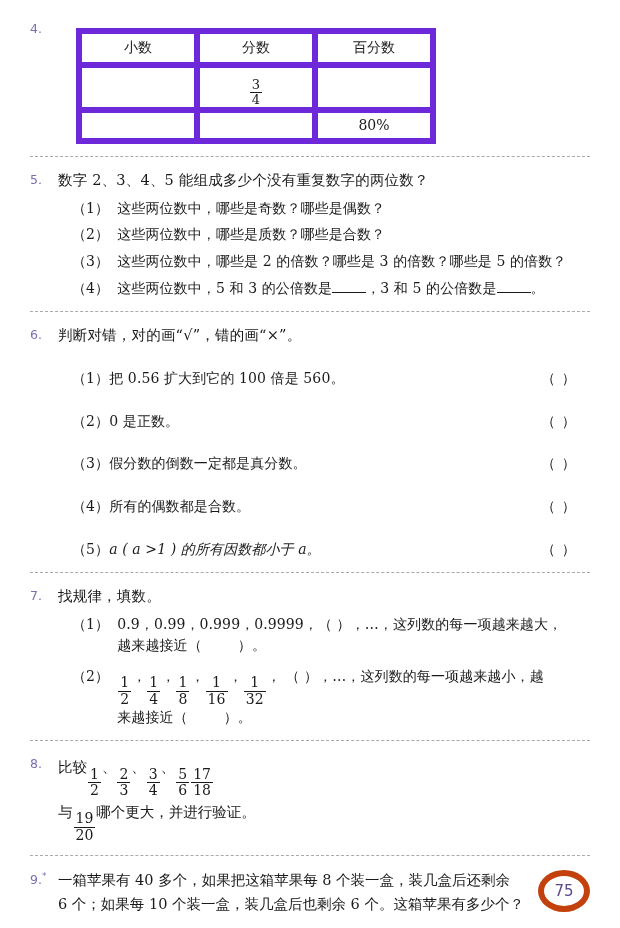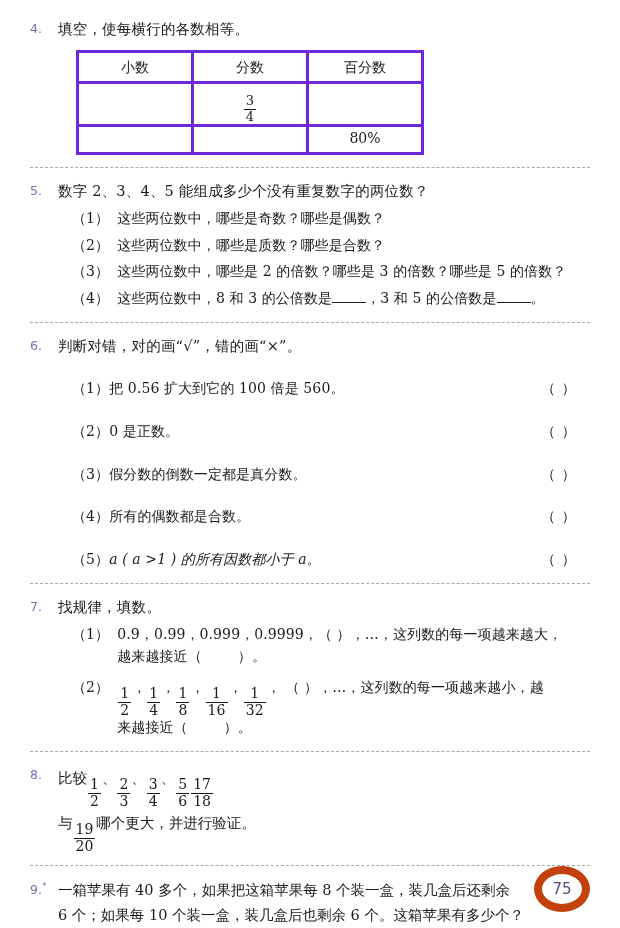--- a/index.html
+++ b/index.html
@@ -73,21 +73,21 @@
     margin: 12px 0 12px 0;
     height: 0;
   }
   
   table.numtable {
     border-collapse: collapse;
     margin: 10px 0 0 18px;
     table-layout: fixed;
   }
   table.numtable td, table.numtable th {
-    border: 3px solid #6d28d9;
+    border: 6px solid #6d28d9;
     width: 112px;
     height: 25px;
     text-align: center;
     font-size: 14px;
     font-weight: normal;
     padding: 0;
   }
   table.numtable th {
     height: 28px;
   }
@@ -144,21 +144,21 @@
     display: inline-block;
     min-width: 36px;
     text-align: center;
   }
   .page-num {
     position: absolute;
     right: 30px;
     bottom: 16px;
     width: 40px;
     height: 30px;
-    border: 8px solid #c2410c;
+    border: 6px solid #c2410c;
     border-radius: 50% / 50%;
     color: #5b4a8a;
     font-family: "DejaVu Sans", "Liberation Sans", sans-serif;
     font-size: 15px;
     display: flex;
     align-items: center;
     justify-content: center;
   }
   .seq-item { white-space: nowrap; }
   .ital { font-style: italic; }
@@ -167,21 +167,20 @@
   .q9 { line-height: 1.7; }
 </style>
 </head>
 <body>
 
 <div class="page">
 
   <div class="exercise">
     <div class="num">4.</div>
     <div class="body">
-      <div class="stem">填空，使每横行的各数相等。</div>
       <table class="numtable">
         <tbody>
             <tr>
           <th>小数</th>
           <th>分数</th>
           <th>百分数</th>
         </tr>
         <tr>
           <td class="tall"></td>
           <td class="tall">
@@ -217,21 +216,21 @@
         <div class="sub-row">
           <span class="sub-label">（2）</span>
           <span class="sub-text">这些两位数中，哪些是质数？哪些是合数？</span>
         </div>
         <div class="sub-row">
           <span class="sub-label">（3）</span>
           <span class="sub-text">这些两位数中，哪些是 2 的倍数？哪些是 3 的倍数？哪些是 5 的倍数？</span>
         </div>
         <div class="sub-row">
           <span class="sub-label">（4）</span>
-          <span class="sub-text"><span>这些两位数中，8 和 3 的公倍数是</span><span class="blank"></span><span>，3 和 5 的公倍数是</span><span class="blank"></span><span>。</span></span>
+          <span class="sub-text"><span>这些两位数中，5 和 3 的公倍数是</span><span class="blank"></span><span>，3 和 5 的公倍数是</span><span class="blank"></span><span>。</span></span>
         </div>
       </div>
     </div>
   </div>
 
   <div class="dashes"></div>
 
   <div class="exercise">
     <div class="num">6.</div>
     <div class="body">

